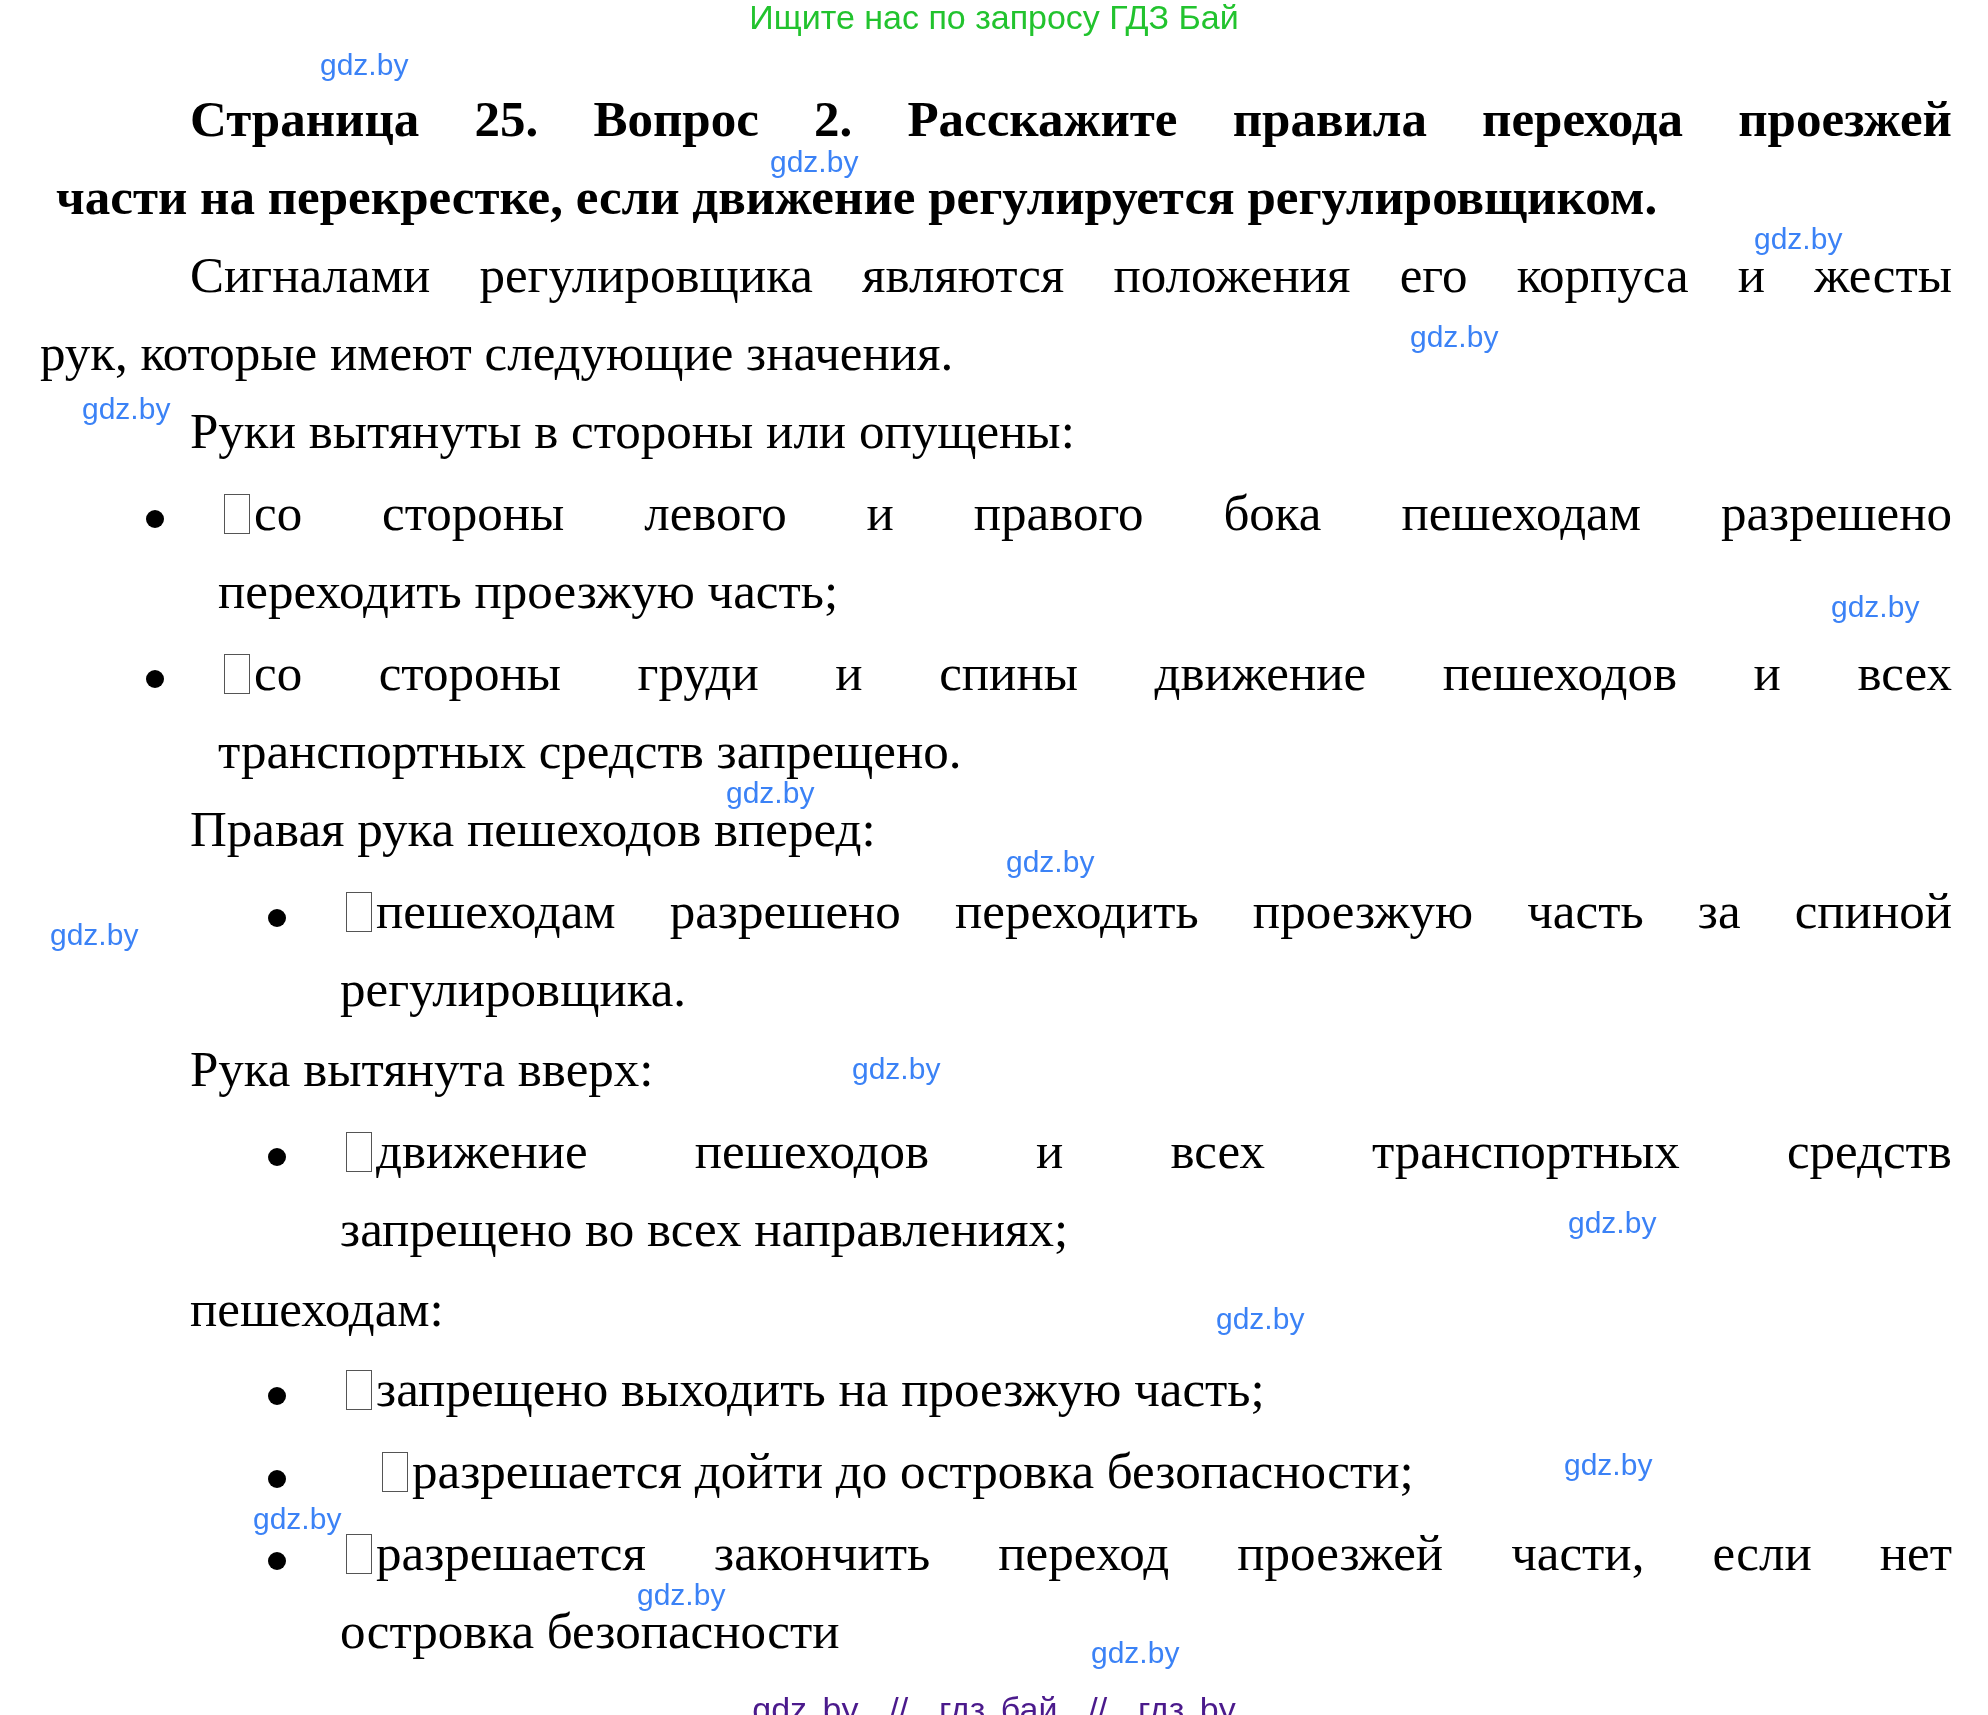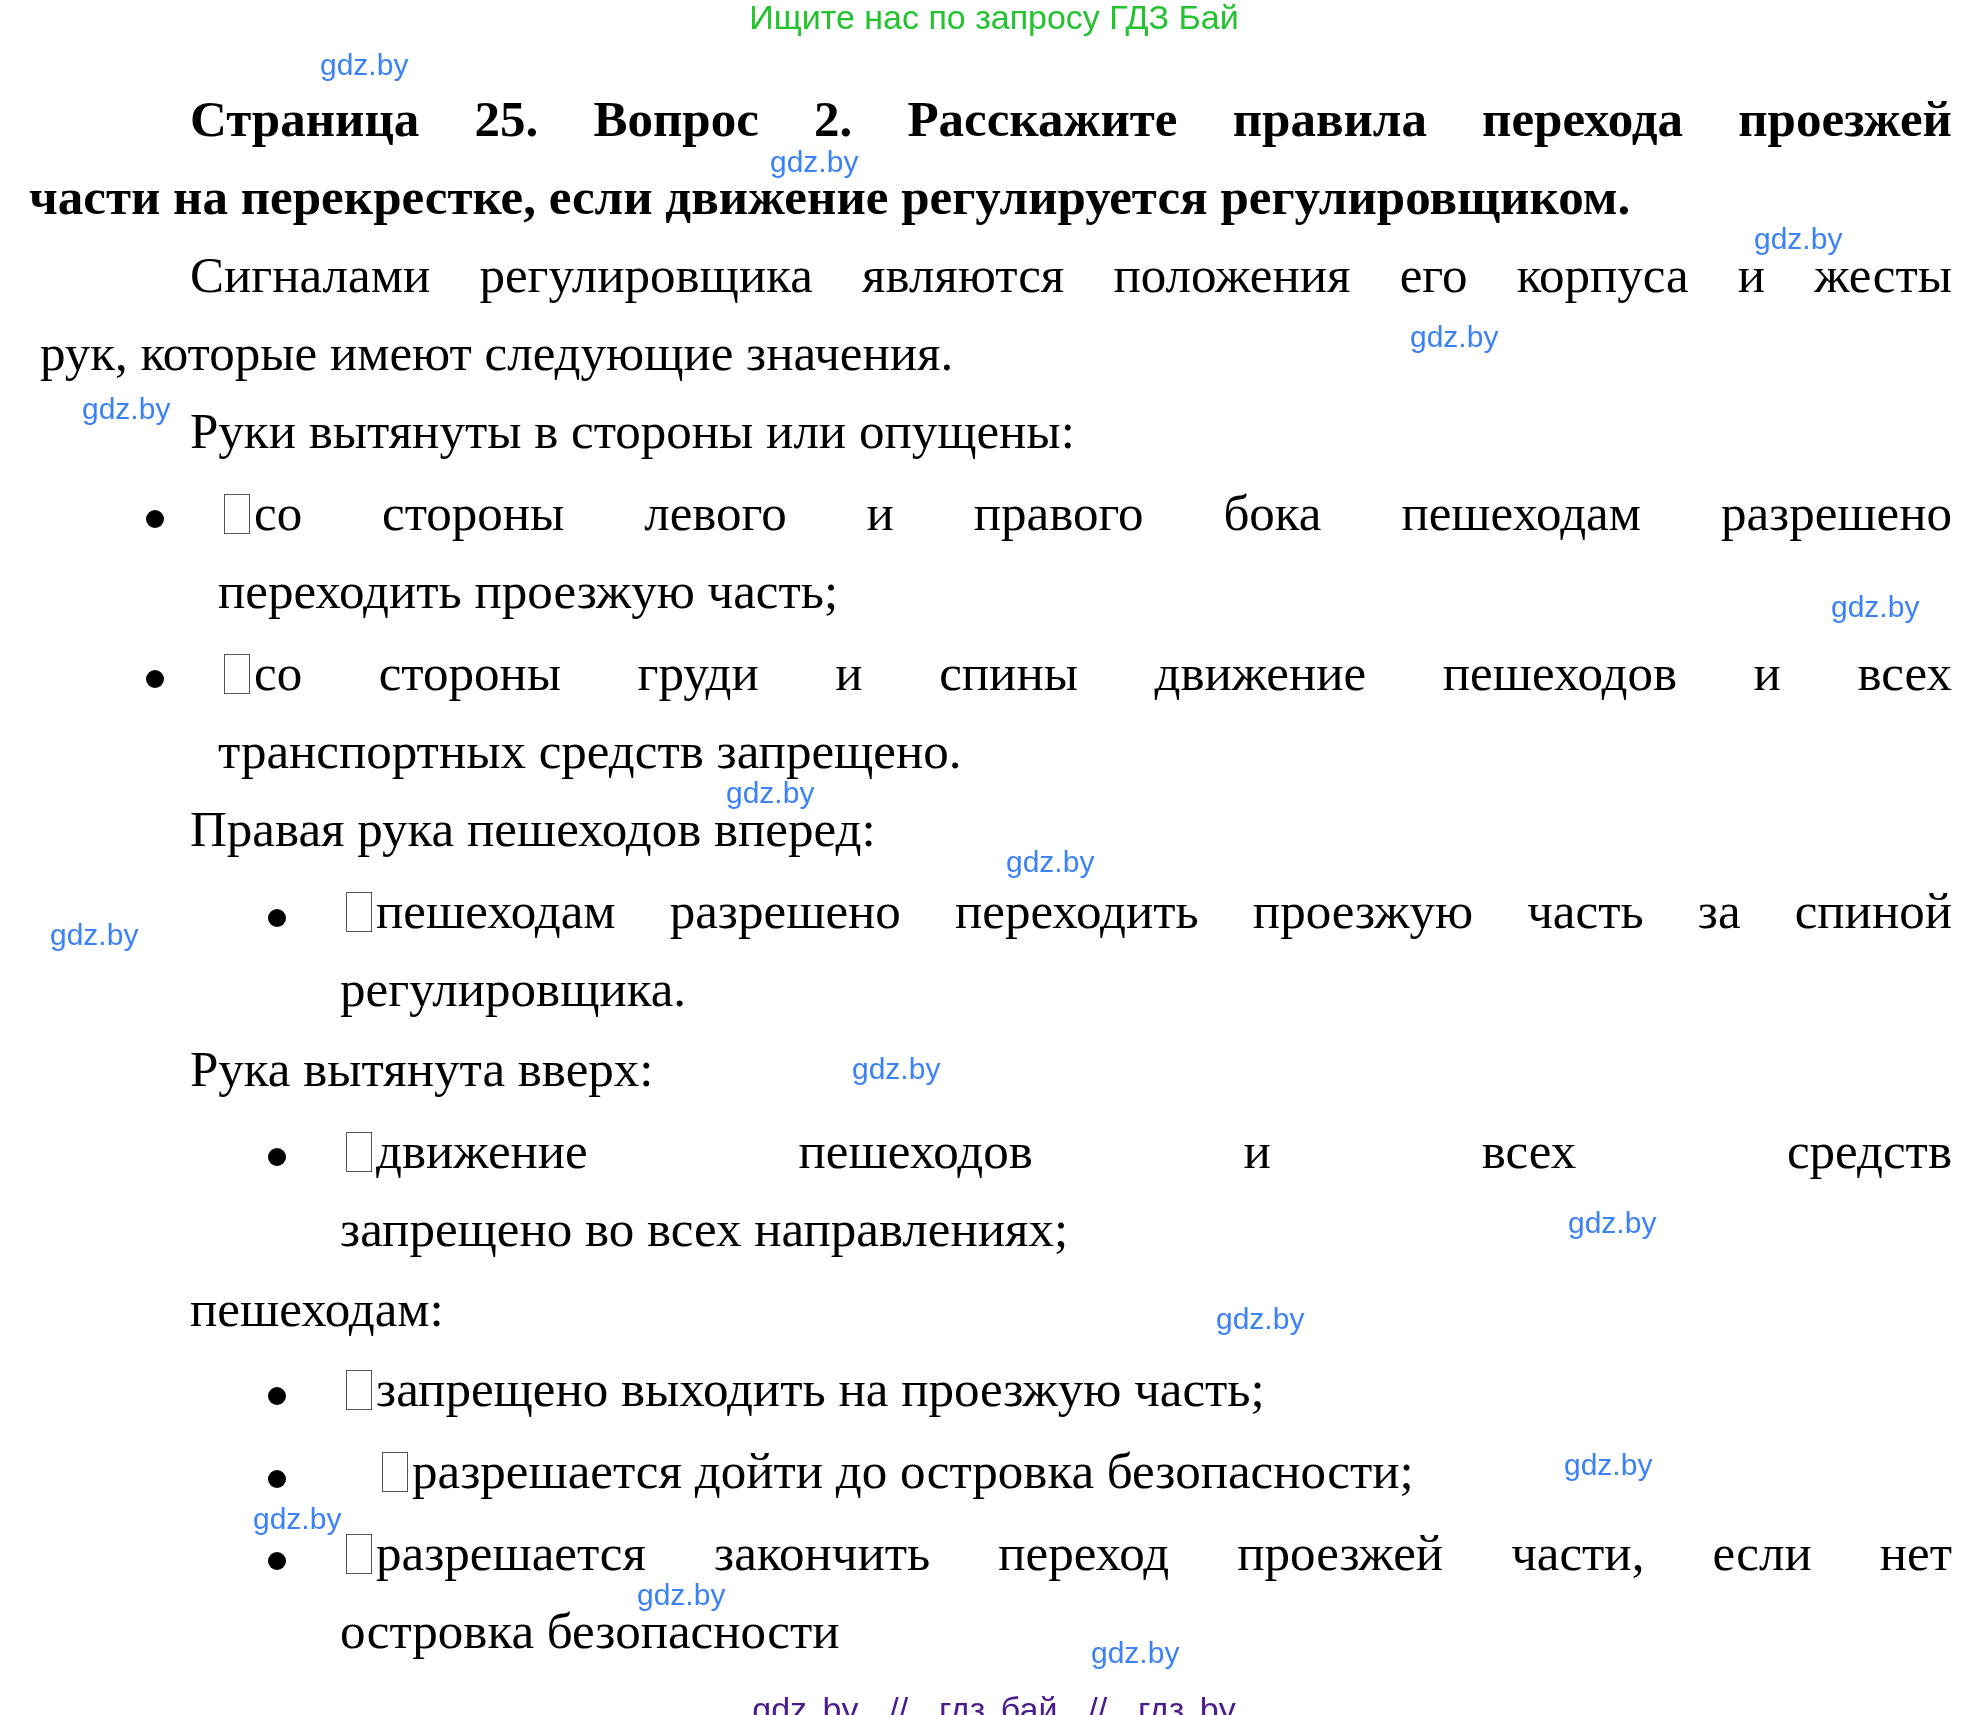--- a/index.html
+++ b/index.html
@@ -22,21 +22,21 @@
 <div class="abs title just" style="left:190px; width:1762px; top:90px;">
   <span>Страница</span>
   <span>25.</span>
   <span>Вопрос</span>
   <span>2.</span>
   <span>Расскажите</span>
   <span>правила</span>
   <span>перехода</span>
   <span>проезжей</span>
 </div>
-<div class="abs title" style="left:29px; top:168px;">части на перекрестке, если движение регулируется регулировщиком.</div>
+<div class="abs title" style="left:56px; top:168px;">части на перекрестке, если движение регулируется регулировщиком.</div>
 
 <div class="abs body just" style="left:190px; width:1762px; top:246px;">
   <span>Сигналами</span>
   <span>регулировщика</span>
   <span>являются</span>
   <span>положения</span>
   <span>его</span>
   <span>корпуса</span>
   <span>и</span>
   <span>жесты</span>
@@ -78,20 +78,21 @@
 </div>
 <div class="abs body" style="left:340px; top:960px;">регулировщика.</div>
 
 <div class="abs body" style="left:190px; top:1040px;">Рука вытянута вверх:</div>
 <div class="bullet" style="left:268px; top:1148px;"></div>
 <div class="abs body just" style="left:346px; width:1606px; top:1122px;">
   <span><span class="box"></span><span>движение</span></span>
   <span>пешеходов</span>
   <span>и</span>
   <span>всех</span>
+  <span>транспортных</span>
   <span>средств</span>
 </div>
 <div class="abs body" style="left:340px; top:1200px;text-align:right;">запрещено во всех направлениях;</div>
 
 <div class="abs body" style="left:190px; top:1280px;">пешеходам:</div>
 <div class="bullet" style="left:268px; top:1387px;"></div>
 <div class="abs body" style="left:346px; top:1360px;">
   <span class="box"></span><span>запрещено выходить на проезжую часть;</span>
 </div>
 <div class="bullet" style="left:268px; top:1470px;"></div>

